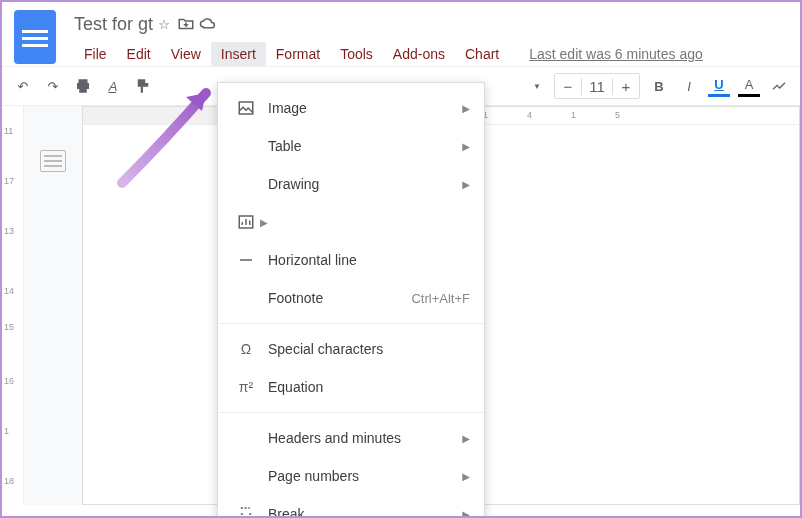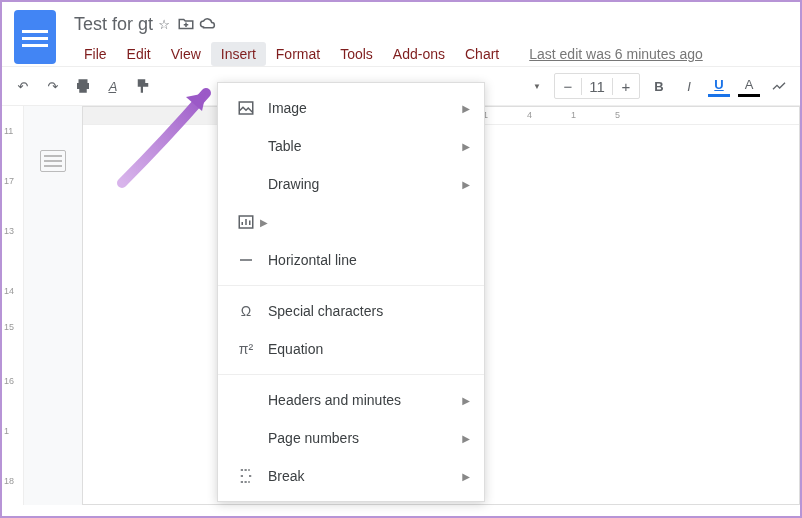--- a/index.html
+++ b/index.html
@@ -204,20 +204,25 @@
     <span class="dd-arrow">▶</span>
   </div>
   <div class="dd-item">
     <span class="dd-ico">
         <svg width="18" height="18" viewBox="0 0 24 24" stroke="#5f6368" stroke-width="2">
           <path d="M4 12h16"></path>
         </svg>
       </span>
     <span class="dd-label">Horizontal line</span>
   </div>
+  <div class="dd-item">
+    <span class="dd-ico"></span>
+    <span class="dd-label">Footnote</span>
+    <span class="dd-shortcut">Ctrl+Alt+F</span>
+  </div>
   <div class="dd-sep"></div>
   <div class="dd-item">
     <span class="dd-ico">Ω</span>
     <span class="dd-label">Special characters</span>
   </div>
   <div class="dd-item">
     <span class="dd-ico">π²</span>
     <span class="dd-label">Equation</span>
   </div>
   <div class="dd-sep"></div>

